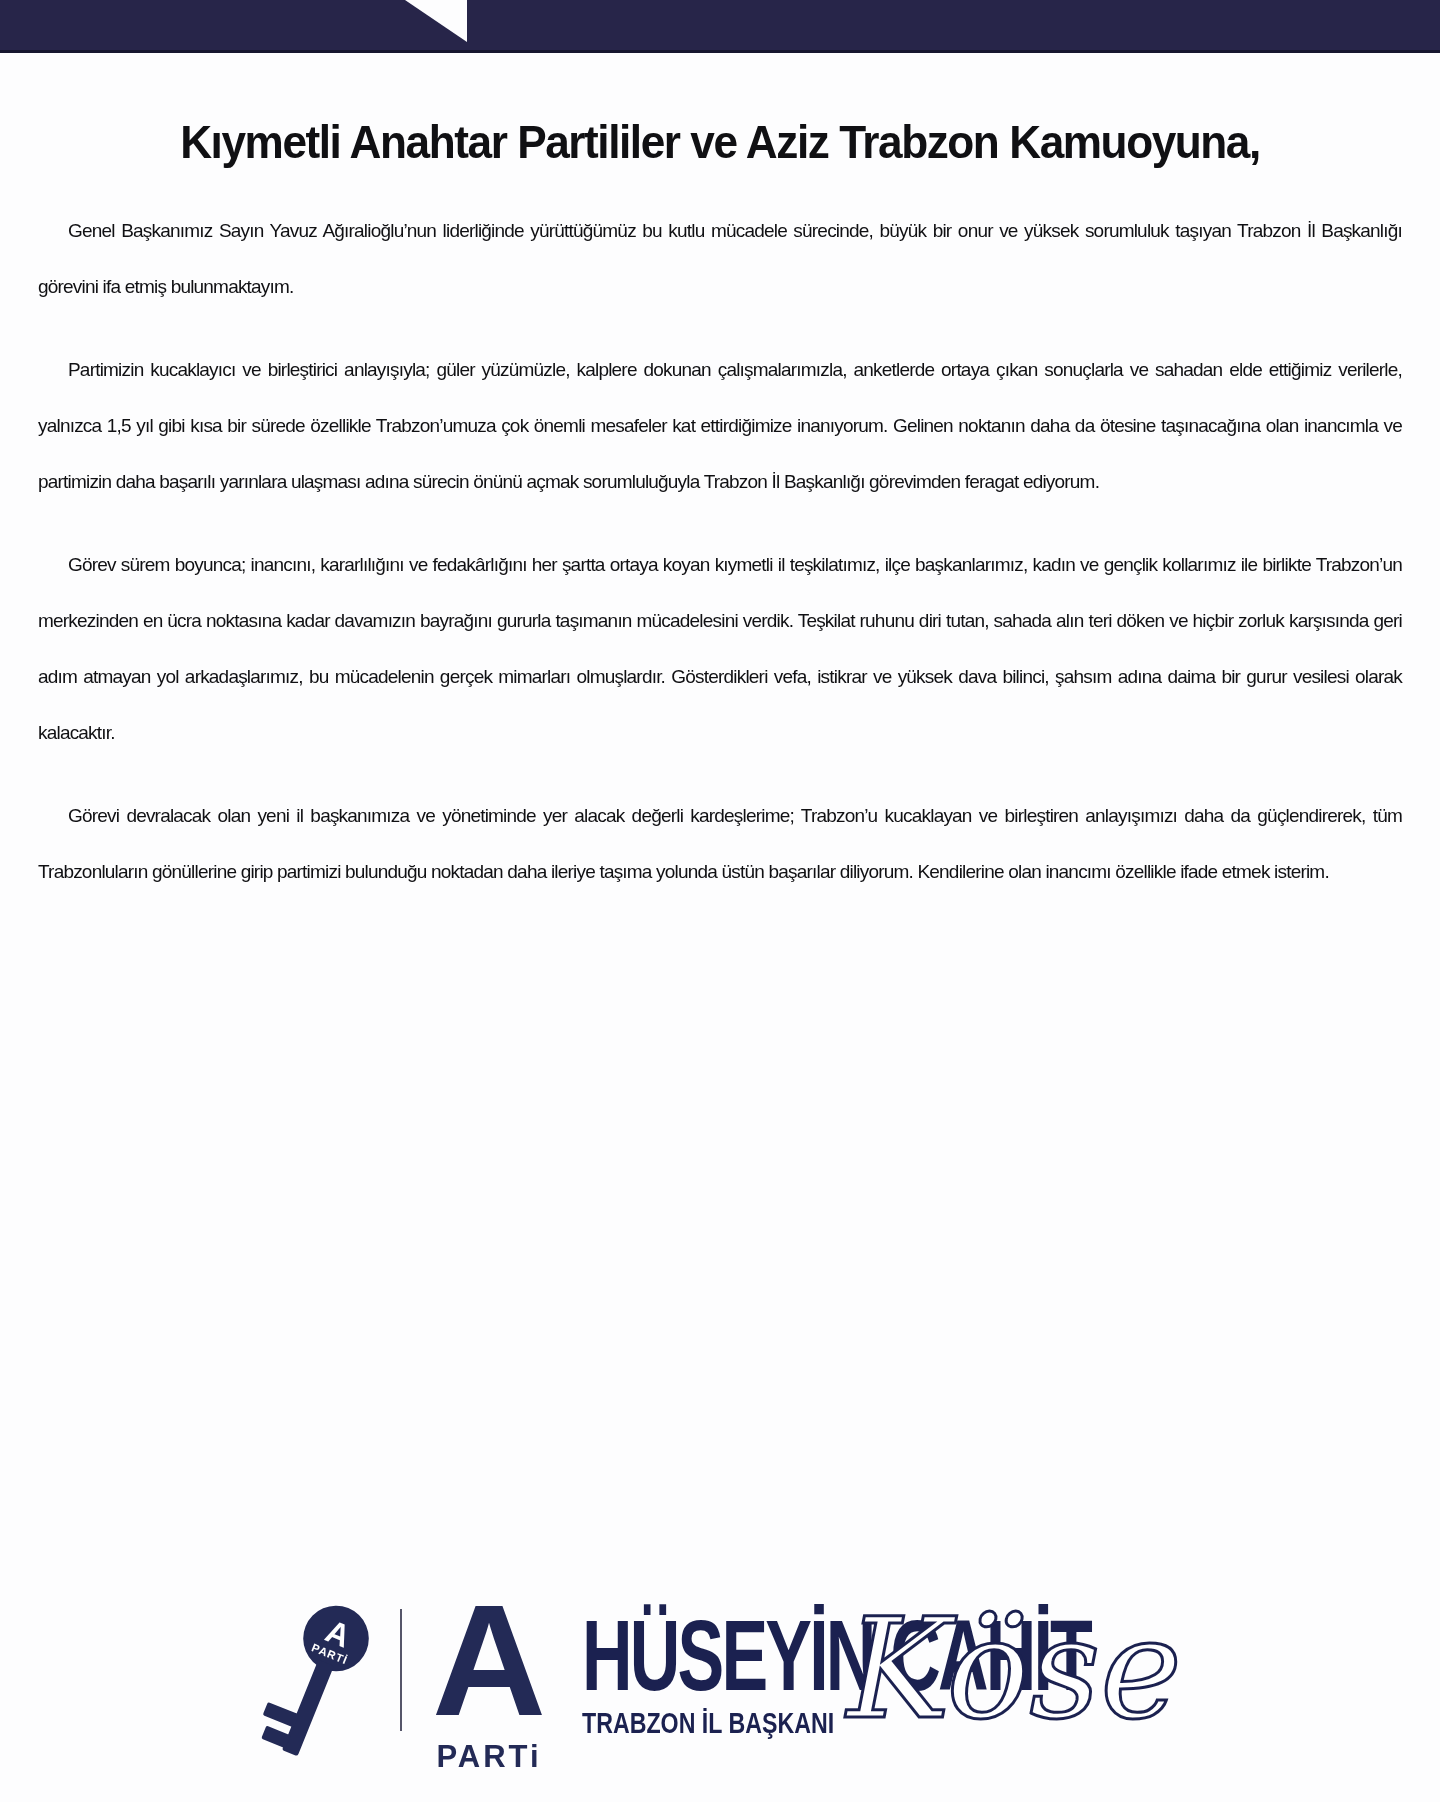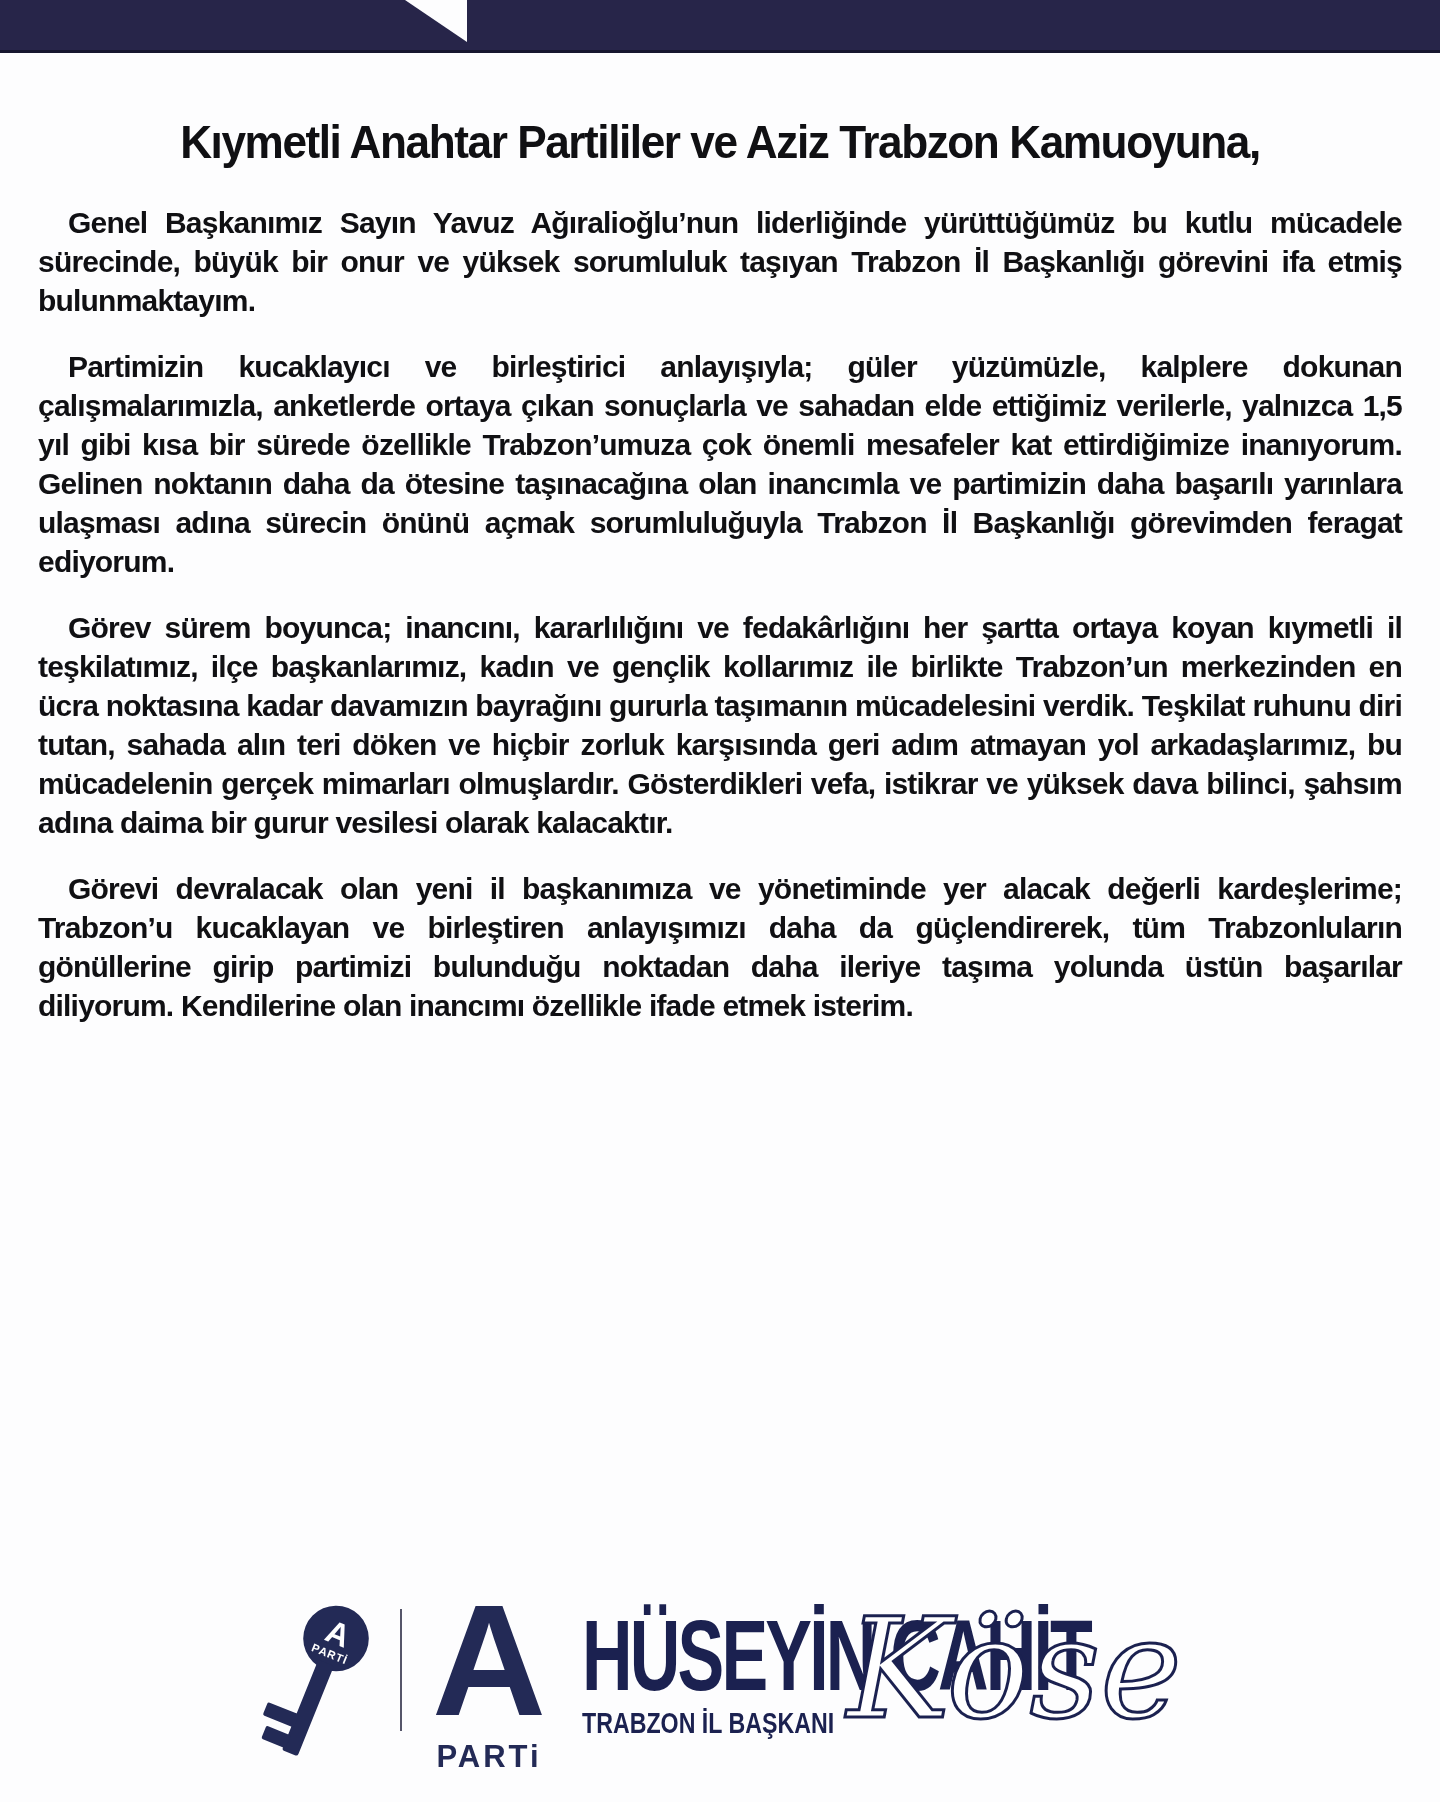--- a/index.html
+++ b/index.html
@@ -30,23 +30,23 @@
   }
   .title{
     text-align:center;
     font-size:46px;
     font-weight:700;
     letter-spacing:-1.5px;
     margin:62px 0 34px 0;
     transform:scaleX(.96);
   }
   .paragraphs p{
-    font-size:30px;
-    font-weight:700;
-    line-height:39px;
+    font-size:19px;
+    font-weight:400;
+    line-height:56px;
     letter-spacing:-.8px;
     text-align:justify;
     text-indent:30px;
     margin:0 0 27px 0;
   }
   .closing{
     text-align:right;
     font-size:29px;
     font-weight:700;
     letter-spacing:-.8px;

